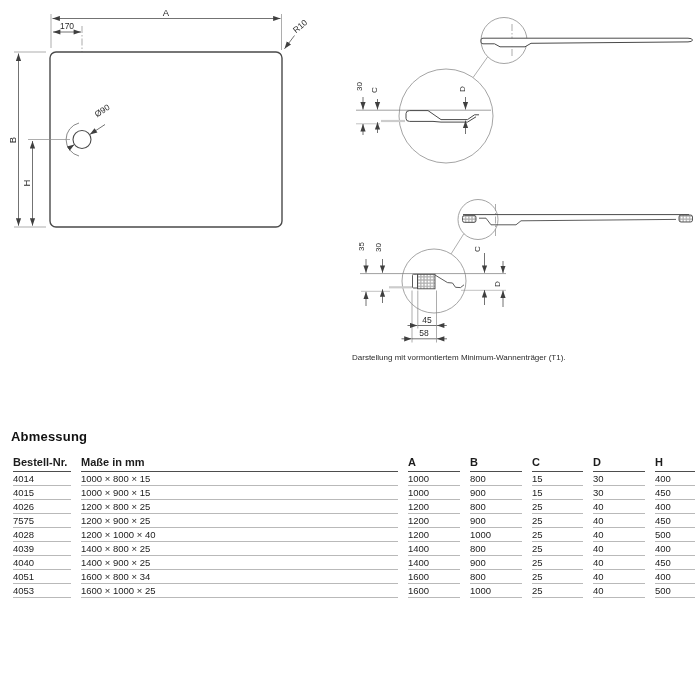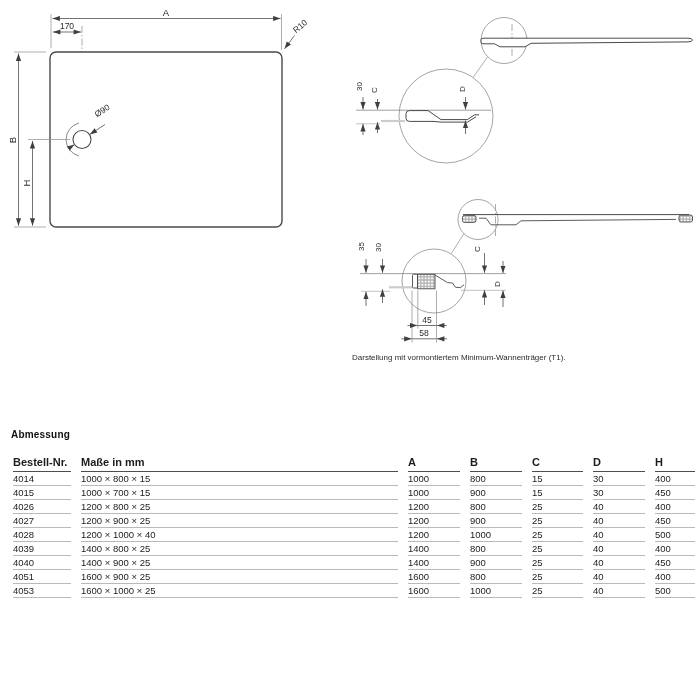--- a/index.html
+++ b/index.html
@@ -1,20 +1,20 @@
 <!DOCTYPE html>
 <html><head>
 <meta charset="utf-8">
 <style>
   html,body{margin:0;padding:0;background:#fff;}
   .sheet{position:relative;width:700px;height:700px;background:#fff;overflow:hidden;
          font-family:"Liberation Sans", sans-serif;color:#1c1c1c;}
   .drawing-svg{position:absolute;left:0;top:0;}
   .dim-label{font-family:"Liberation Sans", sans-serif;fill:#2a2a2a;}
-  .sec-title{position:absolute;left:11px;top:429px;font-size:10px;font-weight:bold;
+  .sec-title{position:absolute;left:11px;top:429px;font-size:13px;font-weight:bold;
              letter-spacing:0.2px;color:#111;}
   .dim-table{position:absolute;left:13px;top:452px;width:684px;
              border-collapse:separate;border-spacing:0;table-layout:fixed;
              font-size:9.5px;line-height:1;color:#1c1c1c;}
   .dim-table th{position:relative;height:16px;padding:0 0 4px 0;text-align:left;
                 vertical-align:bottom;font-weight:bold;white-space:nowrap;font-size:11px;}
   .dim-table th::after{content:"";position:absolute;left:0;right:10px;bottom:0;
                 border-bottom:1.6px solid #4d4d4d;}
   .dim-table td{position:relative;height:11px;padding:0 0 3px 0;text-align:left;
                 vertical-align:bottom;white-space:nowrap;}
@@ -187,38 +187,38 @@
           <td>4014</td>
           <td>1000 × 800 × 15</td>
           <td>1000</td>
           <td>800</td>
           <td>15</td>
           <td>30</td>
           <td>400</td>
         </tr>
         <tr>
           <td>4015</td>
-          <td>1000 × 700 × 15</td>
+          <td>1000 × 900 × 15</td>
           <td>1000</td>
           <td>900</td>
           <td>15</td>
           <td>30</td>
           <td>450</td>
         </tr>
         <tr>
           <td>4026</td>
           <td>1200 × 800 × 25</td>
           <td>1200</td>
           <td>800</td>
           <td>25</td>
           <td>40</td>
           <td>400</td>
         </tr>
         <tr>
-          <td>4027</td>
+          <td>7575</td>
           <td>1200 × 900 × 25</td>
           <td>1200</td>
           <td>900</td>
           <td>25</td>
           <td>40</td>
           <td>450</td>
         </tr>
         <tr>
           <td>4028</td>
           <td>1200 × 1000 × 40</td>
@@ -241,21 +241,21 @@
           <td>4040</td>
           <td>1400 × 900 × 25</td>
           <td>1400</td>
           <td>900</td>
           <td>25</td>
           <td>40</td>
           <td>450</td>
         </tr>
         <tr>
           <td>4051</td>
-          <td>1600 × 900 × 25</td>
+          <td>1600 × 800 × 34</td>
           <td>1600</td>
           <td>800</td>
           <td>25</td>
           <td>40</td>
           <td>400</td>
         </tr>
         <tr>
           <td>4053</td>
           <td>1600 × 1000 × 25</td>
           <td>1600</td>

